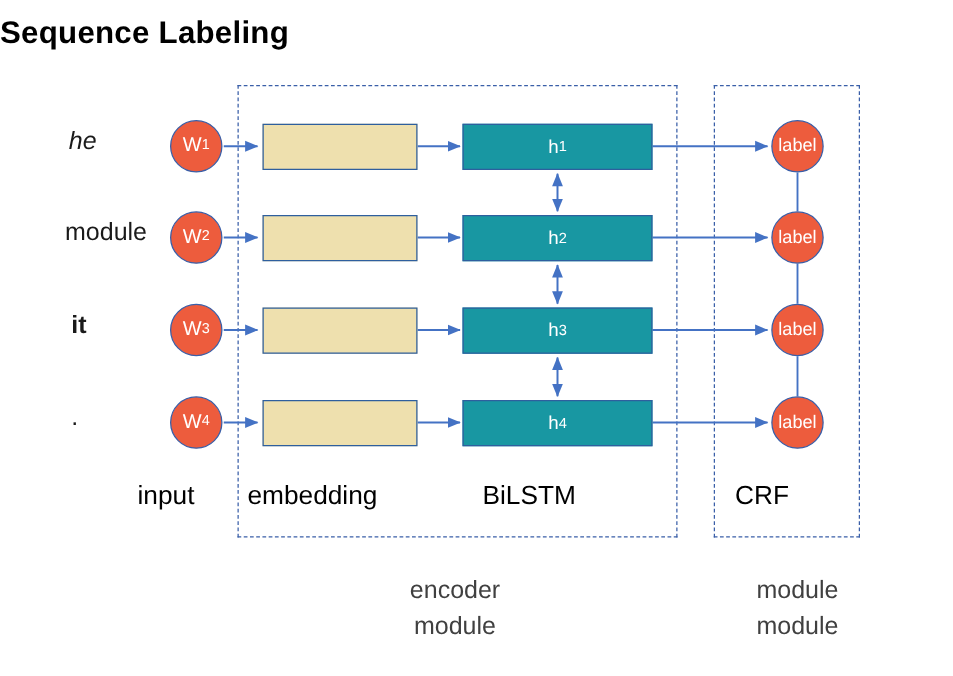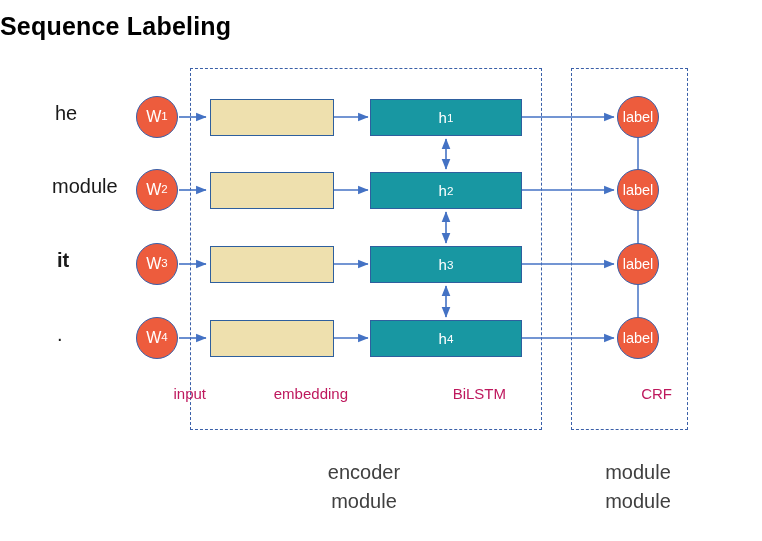--- a/index.html
+++ b/index.html
@@ -107,23 +107,23 @@
     left: 0;
     top: 0;
     width: 762px;
     height: 541px;
     pointer-events: none;
   }
 
   
   .caption {
     position: absolute;
-    font-size: 15px;
-    color: #be185d;
-    text-align: right;
+    font-size: 21px;
+    color: #000000;
+    text-align: left;
     white-space: nowrap;
   }
   
   .module-caption {
     position: absolute;
     font-size: 20px;
     color: #404040;
     text-align: center;
     line-height: 1.45;
   }
@@ -175,21 +175,21 @@
       <line x1="446" y1="286" x2="446" y2="317" marker-end="url(#arrowhead)" marker-start="url(#arrowhead-start)"></line>
     </g>
 
     <g stroke="#4472c4" stroke-width="1.5" fill="none">
       <line x1="638" y1="138" x2="638" y2="169"></line>
       <line x1="638" y1="211" x2="638" y2="243"></line>
       <line x1="638" y1="285" x2="638" y2="317"></line>
     </g>
   </svg>
 
-  <div class="word-label" style="left:55px; top:102px;">he</div>
+  <div class="word-label" style="left:55px; top:102px;font-style:italic;">he</div>
   <div class="circle" style="left:136px; top:96px;">
       <span>W</span>
       <sub>1</sub>
     </div>
   <div class="embed-box" style="left:210px; top:99px;"></div>
   <div class="h-box" style="left:370px; top:99px;">
       <span>h</span>
       <sub>1</sub>
     </div>
   <div class="circle small-text" style="left:617px; top:96px;">

